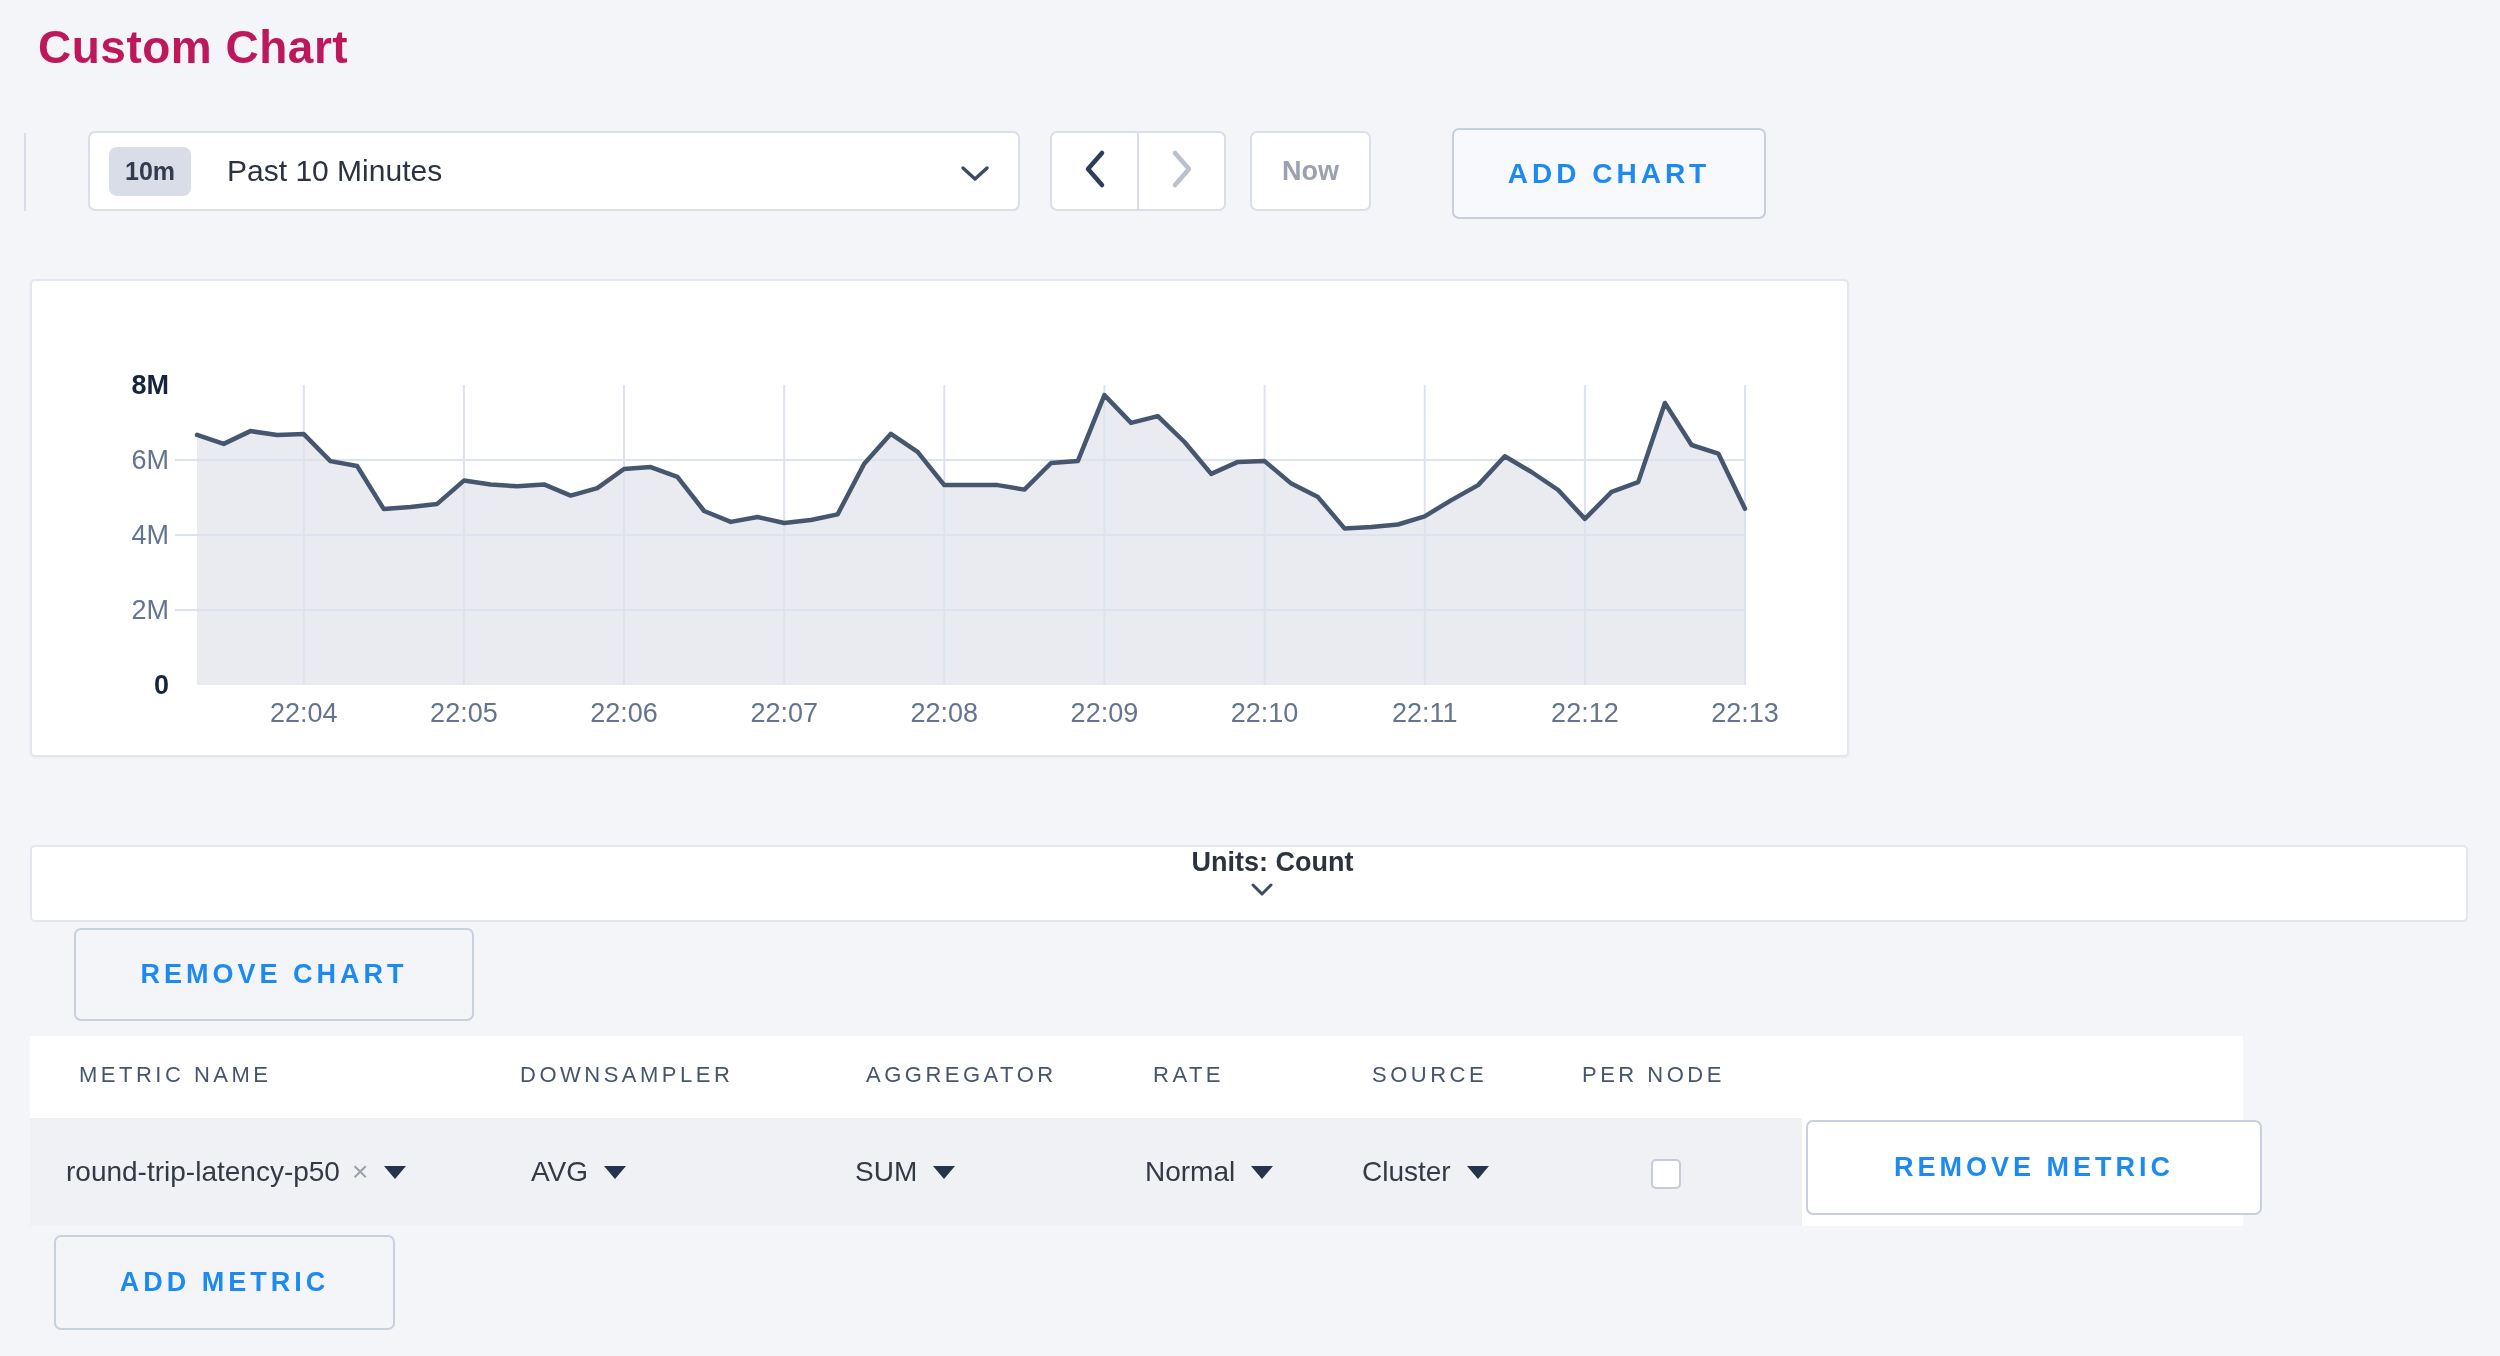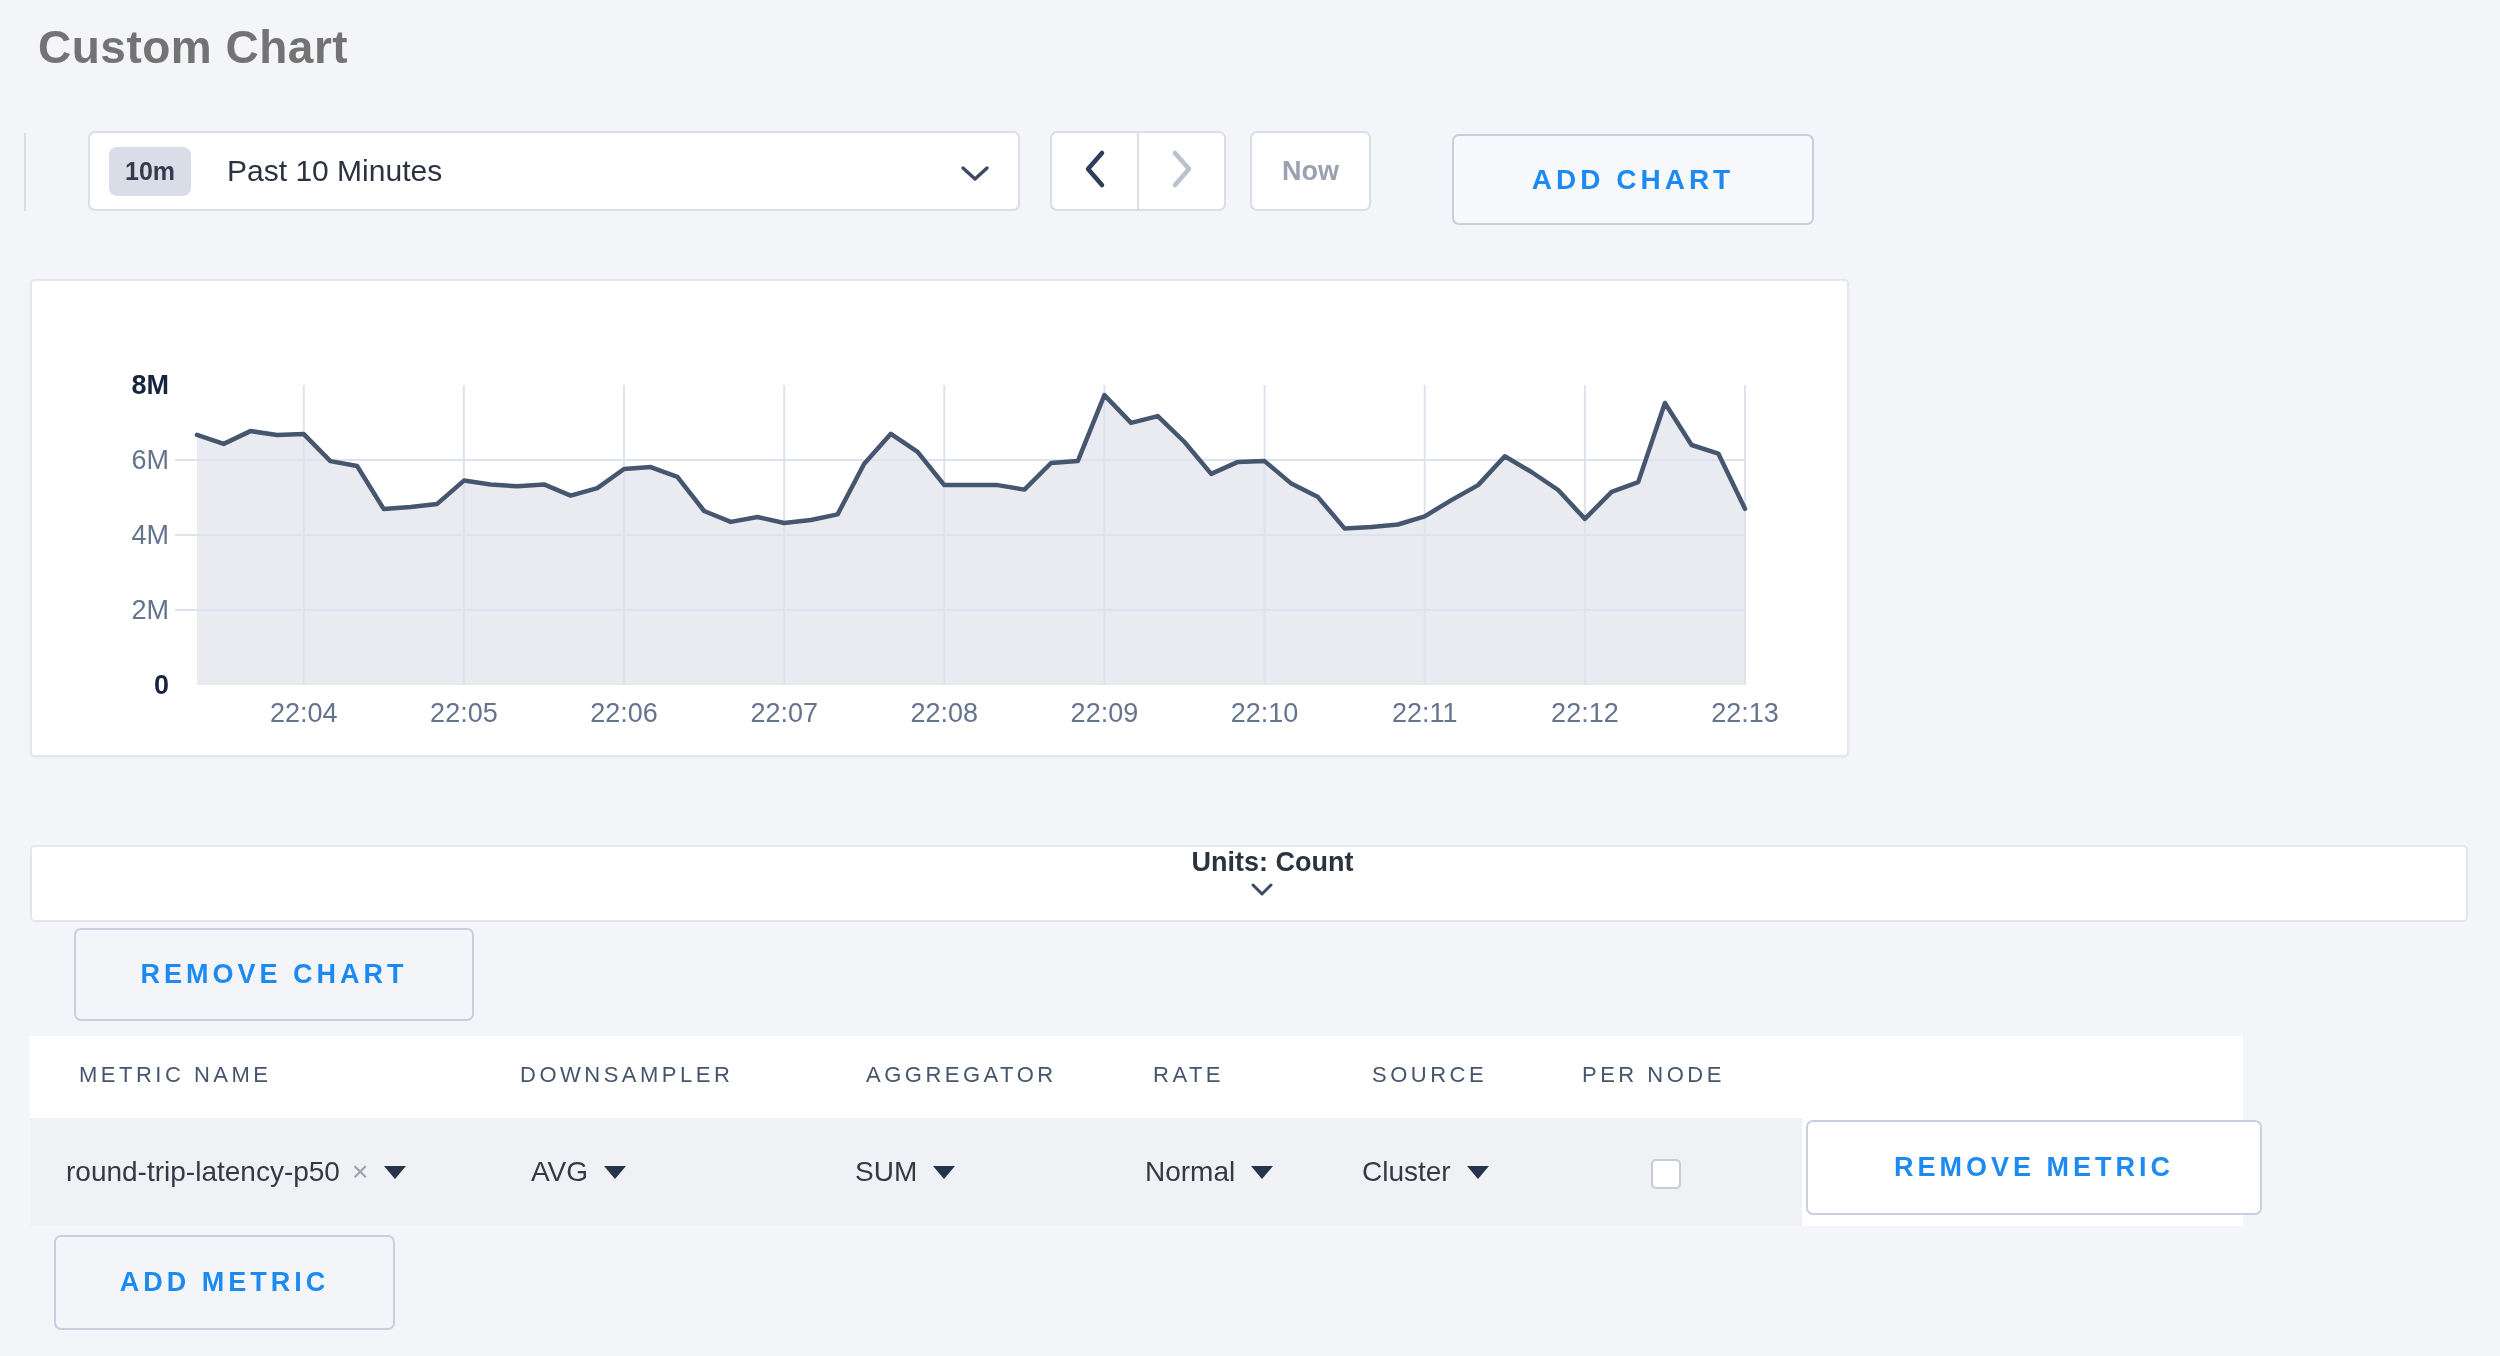--- a/index.html
+++ b/index.html
@@ -8,21 +8,21 @@
     background:#f4f5f8;
     font-family:"Liberation Sans", sans-serif;
     overflow:hidden;
     position:relative;
     color:#2b3240;
   }
   #app{position:absolute;inset:0;}
 
   .page-title{
     position:absolute;left:38px;top:20px;
-    font-size:46px;font-weight:700;color:#737373;letter-spacing:.5px;
+    font-size:46px;font-weight:700;color:#be185d;letter-spacing:.5px;
   }
 
   .left-divider{
     position:absolute;left:24px;top:133px;width:2px;height:78px;background:#d8dce6;
   }
 
   .time-selector{
     position:absolute;left:88px;top:131px;width:932px;height:80px;
     background:#ffffff;border:2px solid #d9dee9;border-radius:7px;
     box-sizing:border-box;display:flex;align-items:center;cursor:pointer;
@@ -51,21 +51,21 @@
 
   .btn-outline-blue{
     box-sizing:border-box;
     background:transparent;
     border:2px solid #c8d0df;border-radius:7px;
     display:flex;align-items:center;justify-content:center;
     font-size:27px;font-weight:700;letter-spacing:4px;color:#1d8af2;
     cursor:pointer;font-family:"Liberation Sans", sans-serif;
   }
   .add-chart-button{
-    position:absolute;left:1452px;top:134px;width:362px;height:91px;
+    position:absolute;left:1452px;top:128px;width:314px;height:91px;
     background:#f8f9fc;border-color:#c7cedd;font-size:28px;
   }
 
   .chart-card{
     position:absolute;left:30px;top:279px;width:1819px;height:478px;
     background:#ffffff;border:2px solid #e3e6ee;border-radius:5px;
     box-sizing:border-box;box-shadow:0 1px 3px rgba(40,50,80,.05);
   }
   .chart-card svg{position:absolute;left:0;top:0;}
   .chart-card svg text{font-family:"Liberation Sans", sans-serif;}

